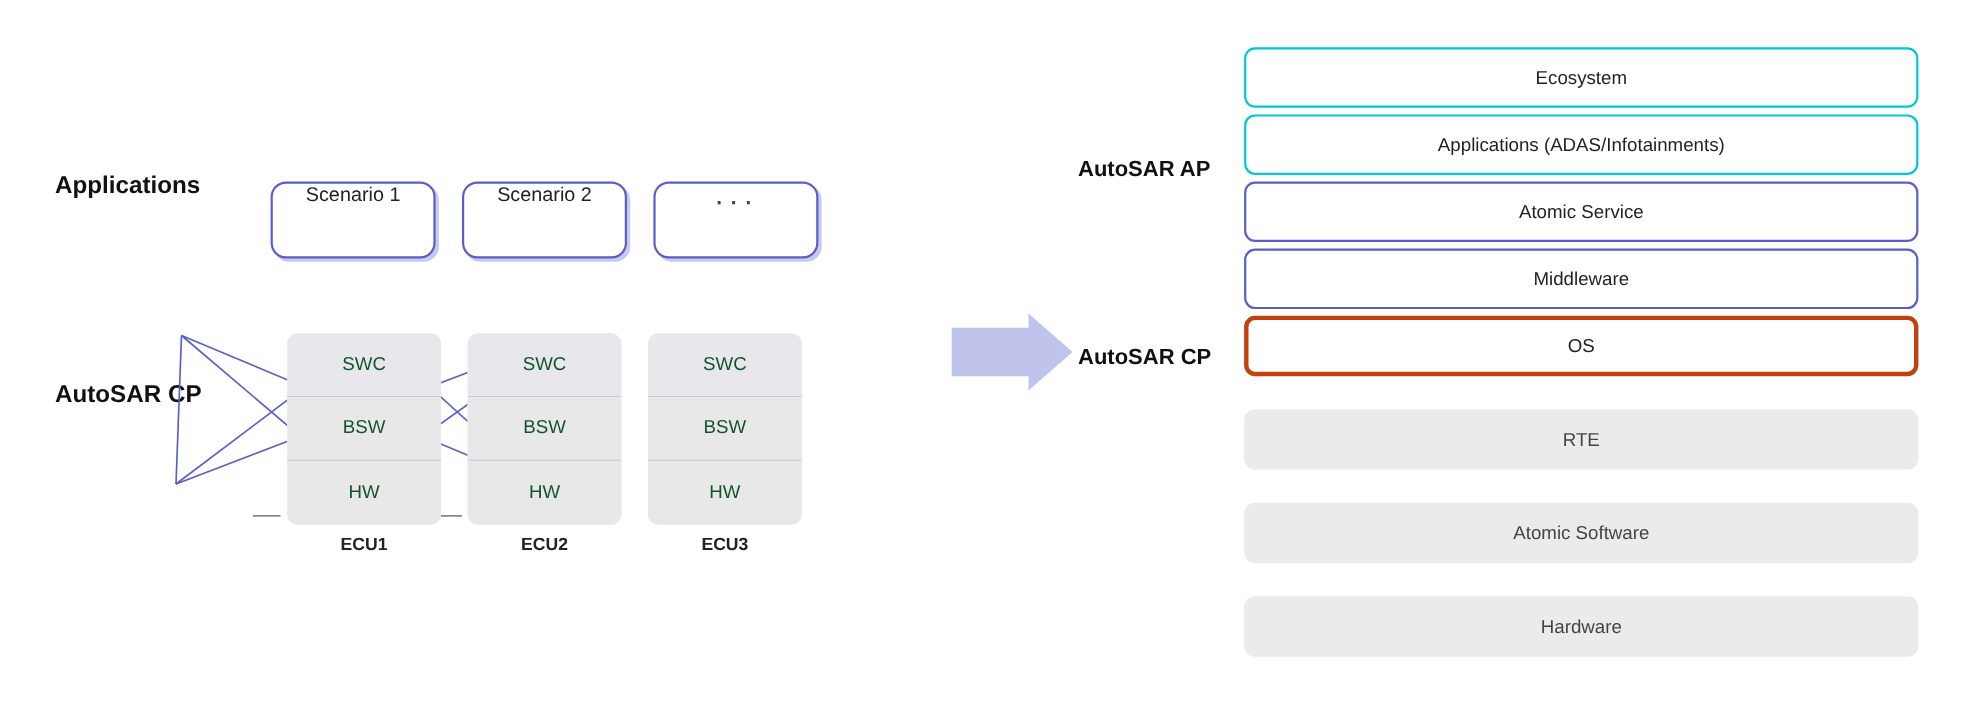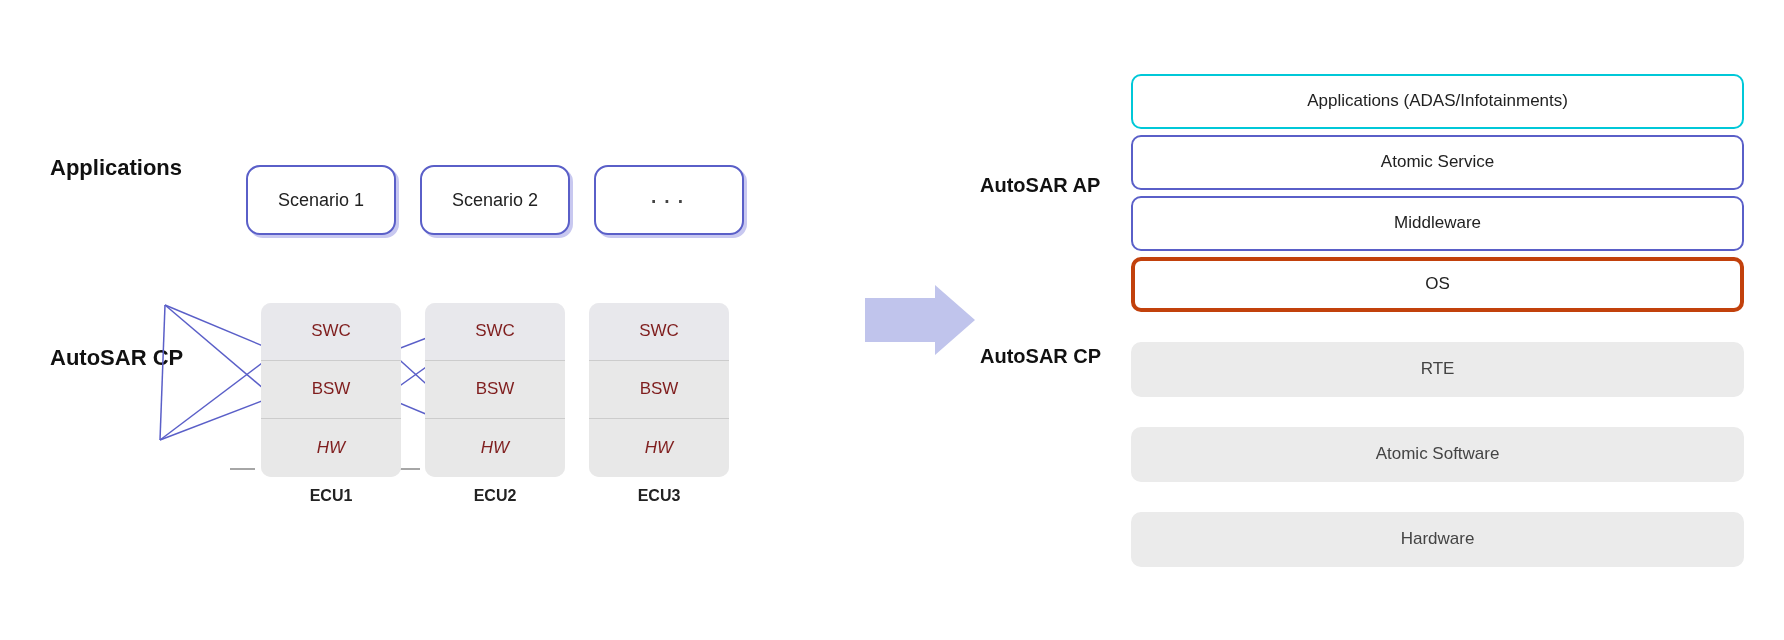--- a/index.html
+++ b/index.html
@@ -61,21 +61,21 @@
       z-index: 2;
     }
 
     .scenario-box {
       border: 2px solid #5a5fc8;
       border-radius: 14px;
       background: #fff;
       width: 150px;
       height: 70px;
       display: flex;
-      align-items: center;
+      align-items: flex-start;
       justify-content: center;
       font-size: 18px;
       color: #222;
       position: relative;
       z-index: 3;
       box-shadow: 3px 3px 0 #c8c8f0;
     }
 
     .scenario-box.dots {
       font-size: 28px;
@@ -119,29 +119,28 @@
       background: #f0f0f0;
     }
 
     .ecu-cell {
       width: 140px;
       height: 58px;
       display: flex;
       align-items: center;
       justify-content: center;
       font-size: 17px;
-      color: #7f1d1d;
+      color: #14532d;
       background: #e8e8e8;
       border-bottom: 1px solid #ccc;
       position: relative;
     }
 
     .ecu-cell:last-child {
       border-bottom: none;
-      font-style: italic;
     }
 
     .ecu-cell.swc-cell {
       background: #e8e8ec;
     }
 
     .ecu-label {
       font-size: 16px;
       font-weight: 700;
       color: #222;
@@ -322,20 +321,23 @@
 
   <div class="right-section">
 
     <div class="right-labels">
       <div class="right-label autosar-ap">AutoSAR AP</div>
       <div class="right-label autosar-cp">AutoSAR CP</div>
     </div>
 
     <div class="right-stack">
       <div class="stack-box cyan-border">
+        <span>Ecosystem</span>
+      </div>
+      <div class="stack-box cyan-border">
         <span>Applications (ADAS/Infotainments)</span>
       </div>
       <div class="stack-box blue-border">
         <span>Atomic Service</span>
       </div>
       <div class="stack-box blue-border">
         <span>Middleware</span>
       </div>
       <div class="stack-box purple-border">
         <span>OS</span>

